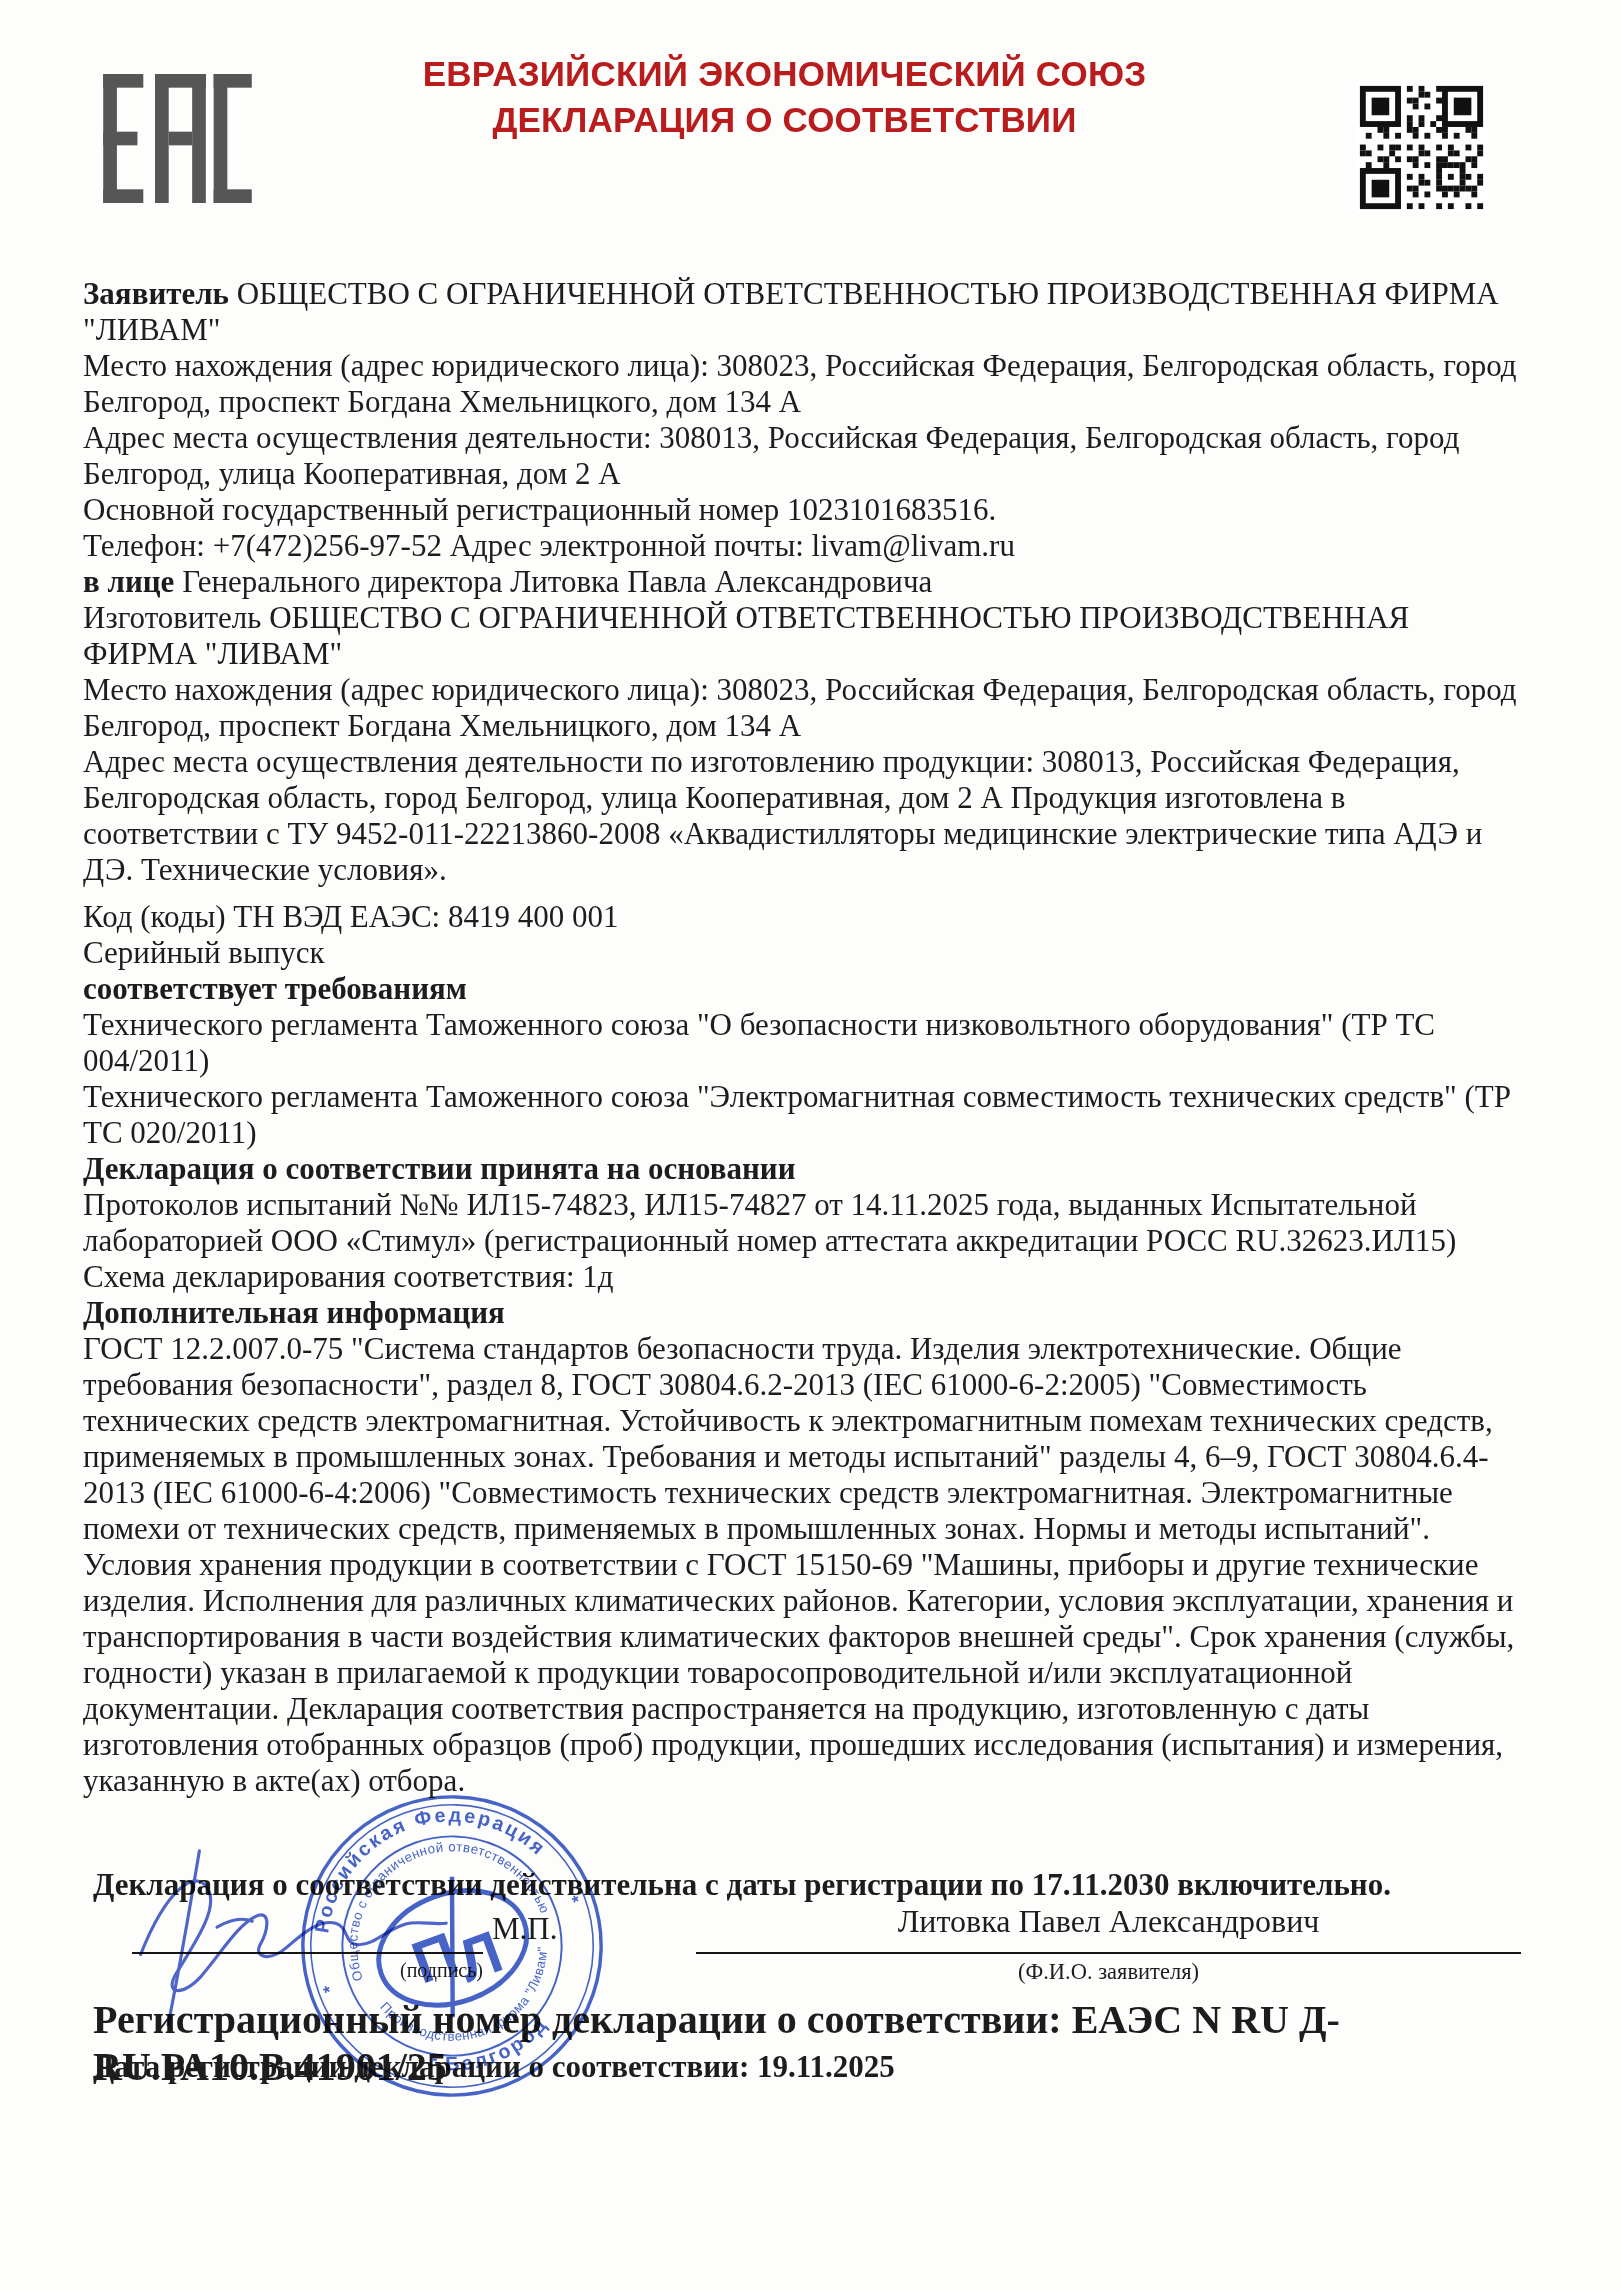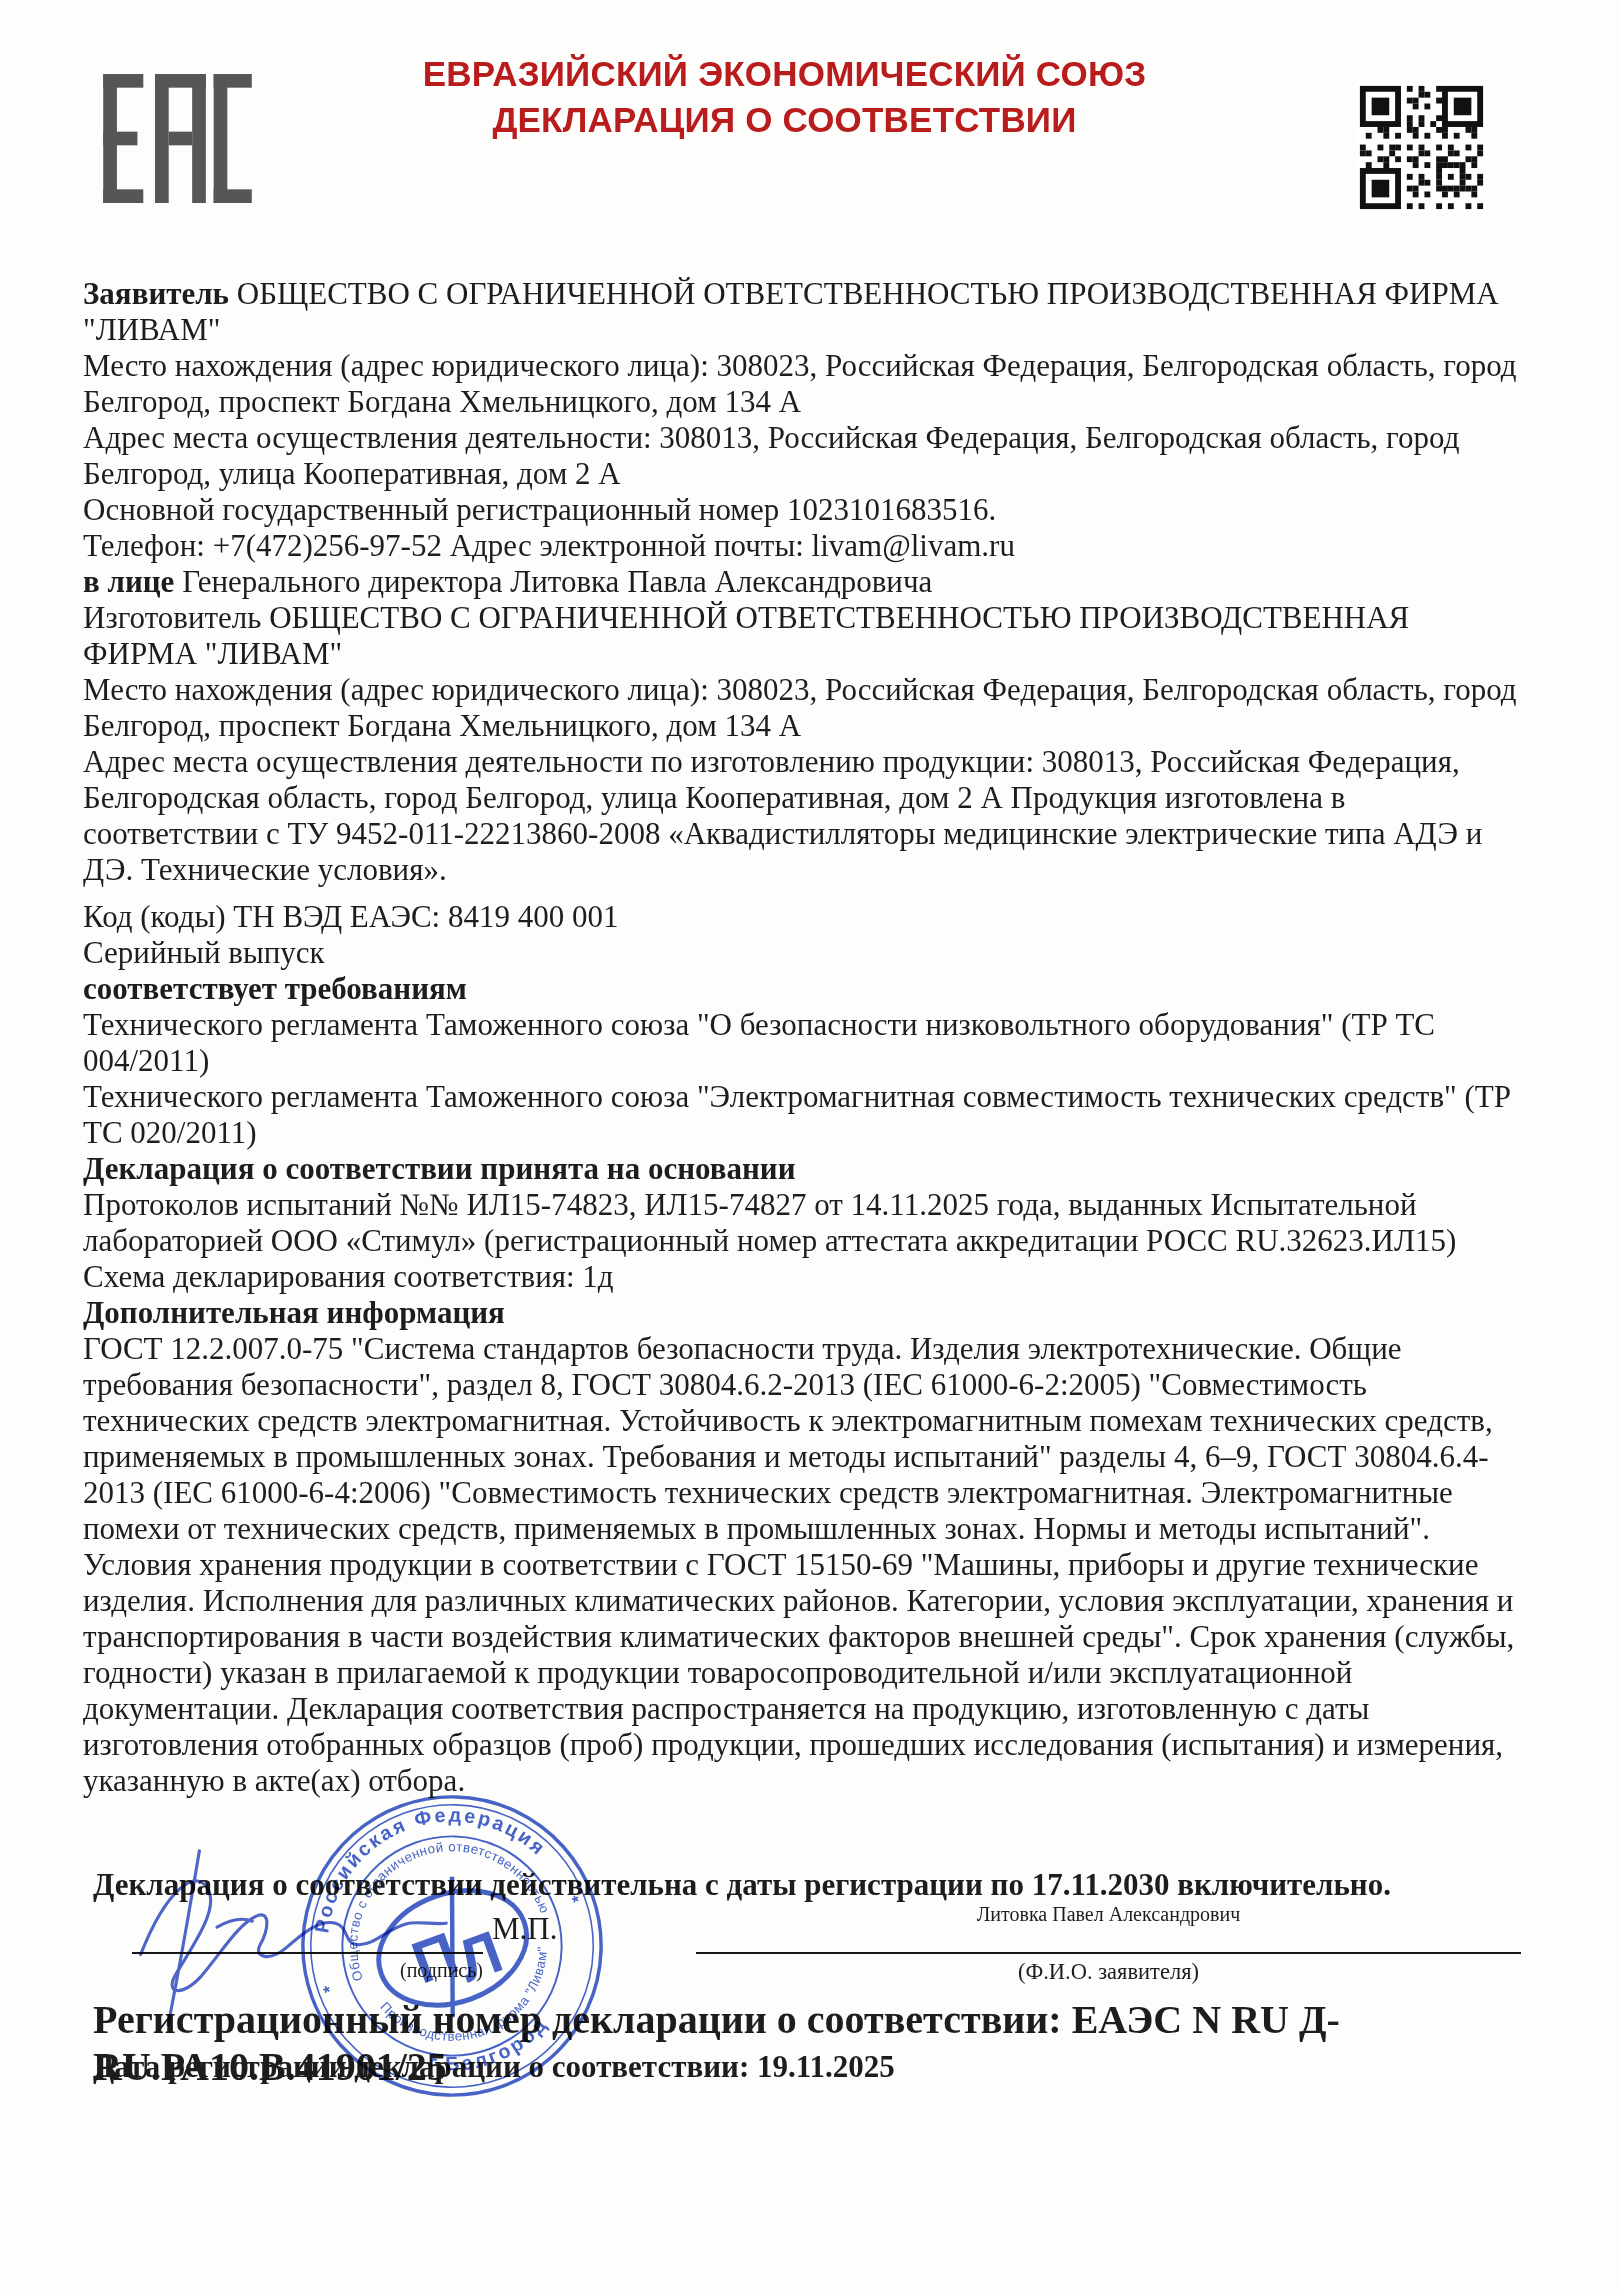--- a/index.html
+++ b/index.html
@@ -32,21 +32,21 @@
   .b{font-weight:bold;}
   .heading{font-weight:bold;margin:0;}
   
   .validity{
     position:absolute;left:93px;top:1867px;width:1439px;
     font-size:31px;font-weight:bold;
   }
   .sig-line-left{position:absolute;left:132px;top:1952px;width:351px;border-top:2px solid #161616;}
   .sig-caption-left{position:absolute;left:132px;top:1959px;width:351px;text-align:right;font-size:20px;}
   .mp-label{position:absolute;left:492px;top:1911px;font-size:31px;}
-  .fio-name{position:absolute;left:696px;top:1903px;width:825px;text-align:center;font-size:20px;}
+  .fio-name{position:absolute;left:696px;top:1903px;width:825px;text-align:center;font-size:32px;}
   .sig-line-right{position:absolute;left:696px;top:1952px;width:825px;border-top:2px solid #161616;}
   .sig-caption-right{position:absolute;left:696px;top:1959px;width:825px;text-align:center;font-size:22.5px;}
   .reg-number{position:absolute;left:93px;top:1996px;width:1439px;font-size:40px;font-weight:bold;}
   .reg-date{position:absolute;left:93px;top:2049px;width:1439px;font-size:31px;font-weight:bold;}
   
   .stamp{position:absolute;left:294px;top:1788px;width:316px;height:316px;opacity:.88;mix-blend-mode:multiply;}
   .signature-ink{position:absolute;left:123px;top:1829px;width:333px;height:206px;opacity:.9;mix-blend-mode:multiply;}
 </style>
 </head>
 <body>

